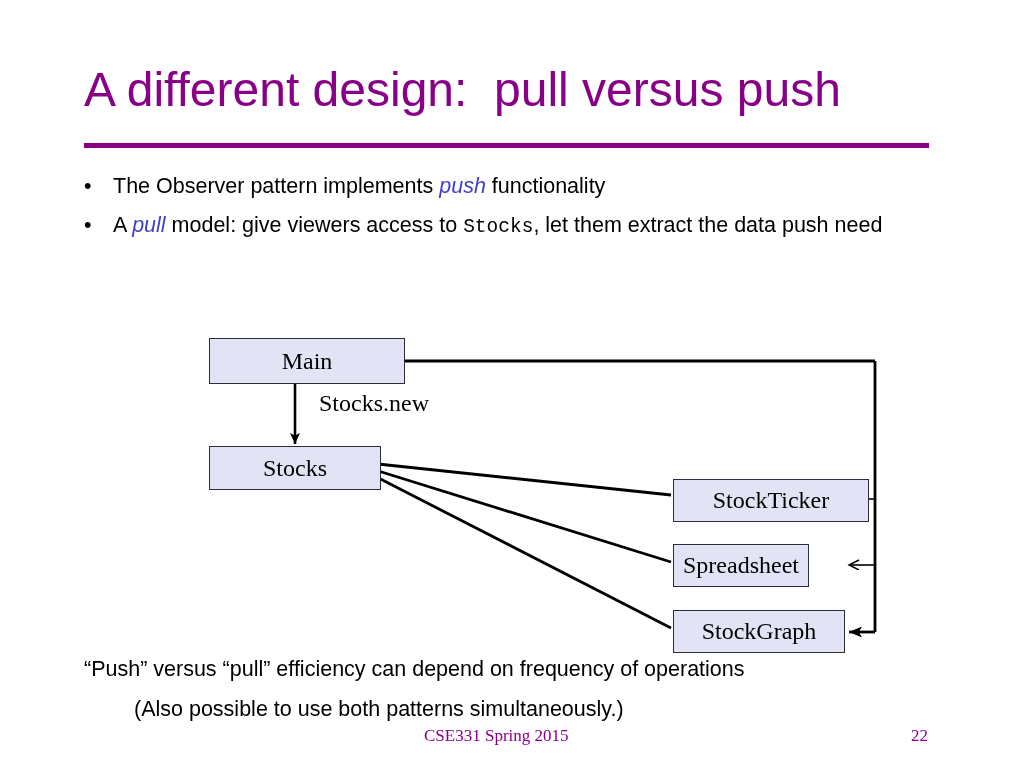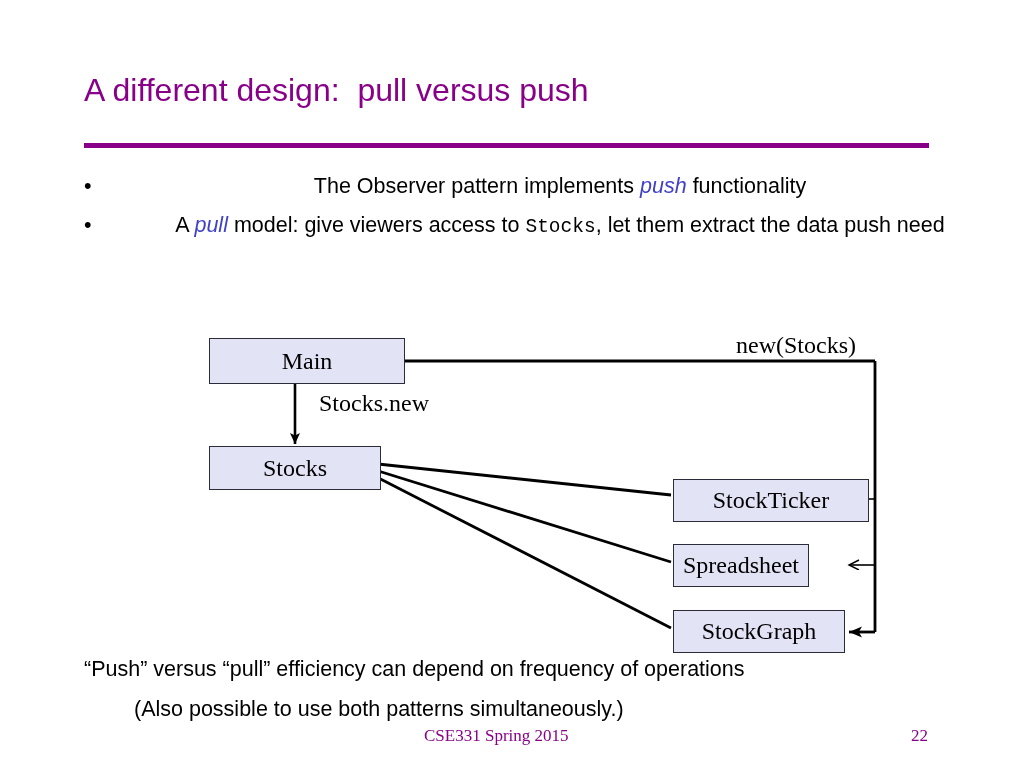--- a/index.html
+++ b/index.html
@@ -15,21 +15,21 @@
     overflow: hidden;
     font-family: "Liberation Sans", sans-serif;
   }
 
   
   #slide-title {
     position: absolute;
     left: 84px;
     top: 66px;
     width: 860px;
-    font-size: 32px;
+    font-size: 48px;
     line-height: 48px;
     color: #880088;
     font-family: "Liberation Sans", sans-serif;
     white-space: pre;
   }
   #title-rule {
     position: absolute;
     left: 84px;
     top: 143px;
     width: 845px;
@@ -50,22 +50,21 @@
     position: absolute;
     left: 0px;
     top: 0px;
     width: 26px;
     text-align: left;
     font-size: 21.5px;
     color: #000000;
   }
   .bullet-text {
     display: block;
-    margin-left: 52px;
-    text-align: center;
+    margin-left: 29px;
   }
   #bullet-1 { top: 172px; }
   #bullet-2 { top: 211px; }
 
   .em-blue {
     font-style: italic;
     color: #4040c8;
   }
   .mono {
     font-family: "Liberation Mono", monospace;
@@ -196,21 +195,20 @@
     <span>StockTicker</span>
   </div>
   <div class="node-box" id="box-spread">
     <span>Spreadsheet</span>
   </div>
   <div class="node-box" id="box-graph">
     <span>StockGraph</span>
   </div>
 
   <div class="diagram-label" id="label-stocksnew">Stocks.new</div>
-  <div class="diagram-label" id="label-newstocks">new(Stocks)</div>
 
   <div class="bottom-line" id="bottom-1">“Push” versus “pull” efficiency can depend on frequency of operations</div>
   <div class="bottom-line" id="bottom-2">(Also possible to use both patterns simultaneously.)</div>
 
   <div id="footer-center">CSE331 Spring 2015</div>
   <div id="footer-page">22</div>
 
 </div>
 
 </body></html>

